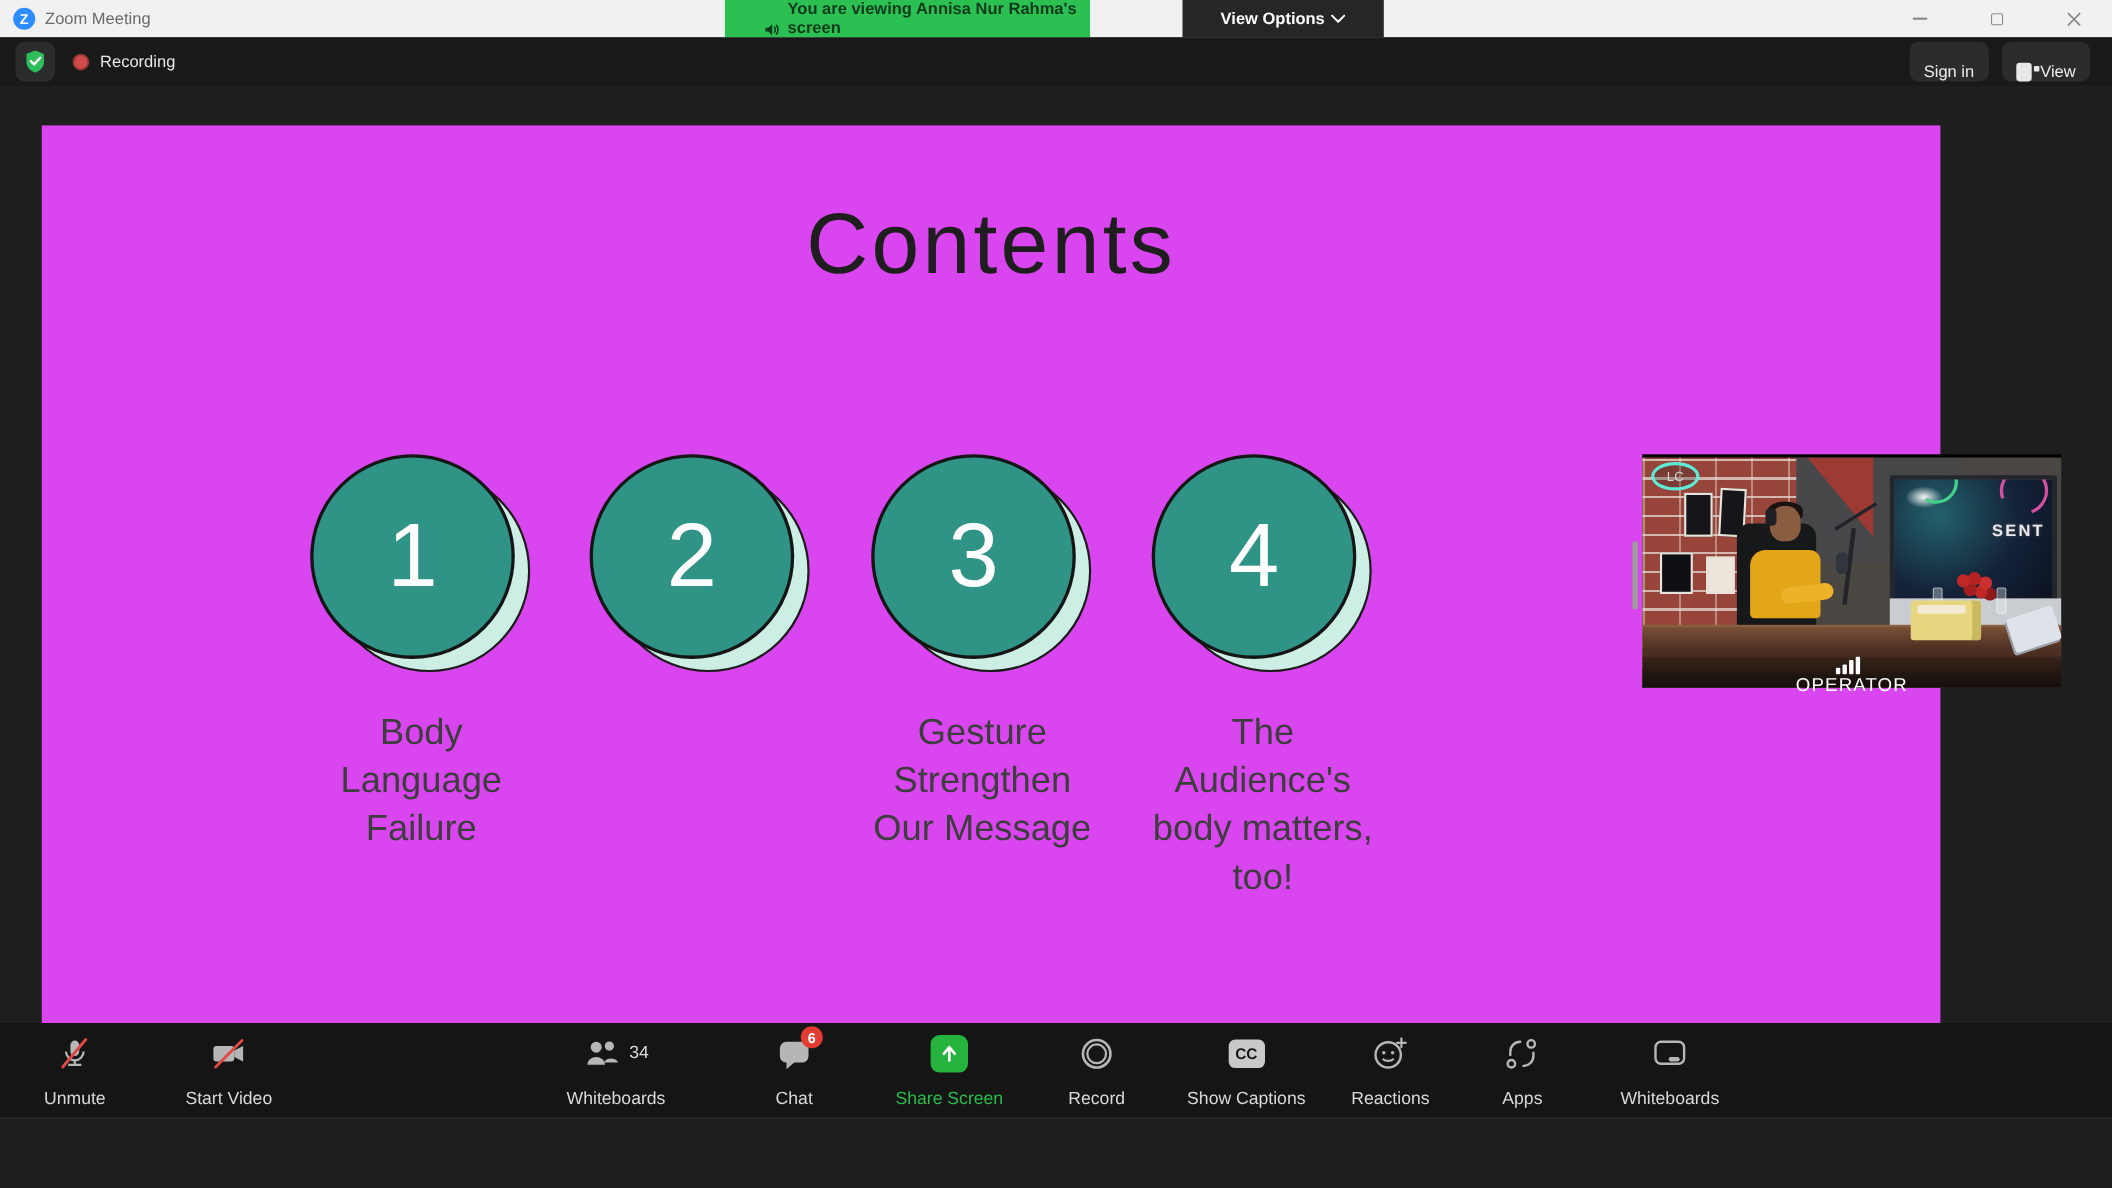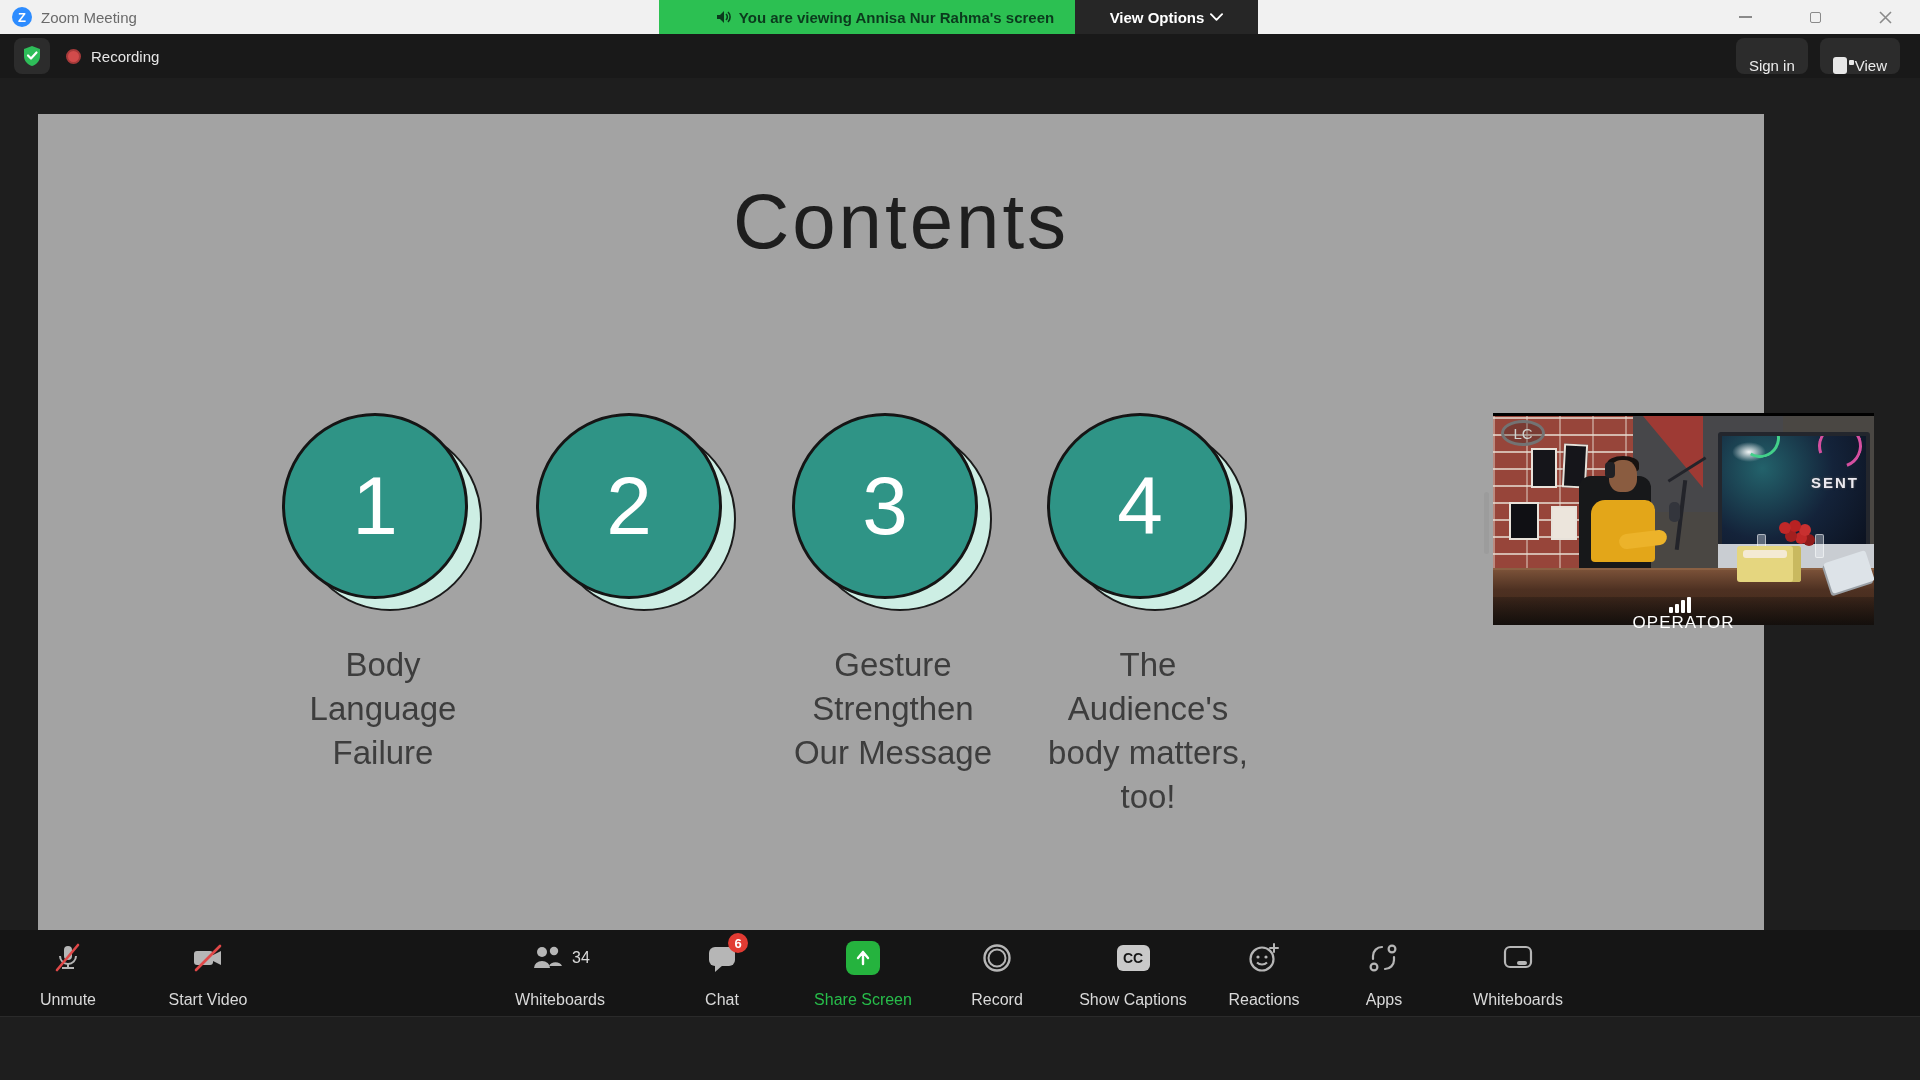--- a/index.html
+++ b/index.html
@@ -4,21 +4,21 @@
 <style>
   * { margin:0; padding:0; box-sizing:border-box; }
   html,body { width:1920px; height:1080px; background:#000; font-family:"Liberation Sans", sans-serif; }
   #screen { position:relative; width:1920px; height:1080px; overflow:hidden; background:#1e1e1e; }
 
   
   .titlebar { position:absolute; left:0; top:0; width:1920px; height:34px; background:#f1f1f1; }
   .tb-left { position:absolute; left:12px; top:0; height:34px; display:flex; align-items:center; gap:9px; }
   .zoom-logo { width:20px; height:20px; border-radius:50%; background:#2d8cff; color:#fff; font-size:13px; font-weight:bold; display:flex; align-items:center; justify-content:center; }
   .tb-title { font-size:15px; color:#6a6a6a; }
-  .share-banner { position:absolute; left:659px; top:0; width:416px; height:34px; background:#2cc052; display:flex; align-items:center; justify-content:center; gap:7px;padding-left:36px; }
+  .share-banner { position:absolute; left:659px; top:0; width:332px; height:34px; background:#2cc052; display:flex; align-items:flex-end; justify-content:center; gap:7px;padding-left:36px; }
   .share-banner span { font-size:15px; font-weight:bold; color:#0b3a1d; }
   .view-options { position:absolute; left:1075px; top:0; width:183px; height:34px; background:#262626; display:flex; align-items:center; justify-content:center; gap:6px; cursor:pointer; }
   .view-options span { color:#fff; font-size:15px; font-weight:bold; }
   .win-controls { position:absolute; right:0; top:0; height:34px; display:flex; }
   .win-btn { width:70px; height:34px; display:flex; align-items:center; justify-content:center; color:#7a7a7a; }
   .wb-min { width:13px; height:2px; background:#8a8a8a; }
   .wb-restore { position:relative; width:11px; height:11px; border:1.5px solid #8a8a8a; border-radius:2px; background:#f1f1f1; }
   .wb-restore::before { content:''; position:absolute; left:2px; top:-4px; width:11px; height:11px; border:1.5px solid #8a8a8a; border-radius:2px; z-index:-1; }
 
   
@@ -28,21 +28,21 @@
   .rec-group { display:flex; align-items:center; gap:10px; }
   .rec-dot { width:15px; height:15px; border-radius:50%; background:#d24b4b; border:2px solid #a63a3a; }
   .rec-label { color:#e6e6e6; font-size:15px; }
   .mb-right { position:absolute; right:20px; top:0; height:44px; display:flex; align-items:center; gap:12px; }
   .mb-btn { height:36px; background:#2c2c2c; border-radius:8px; display:flex; align-items:flex-end; justify-content:center; gap:8px; padding:0 13px; color:#ececec; font-size:15px; cursor:pointer; }
   .view-glyph { position:relative; width:14px; height:17px; background:#e8e8e8; border-radius:3px; }
   .view-glyph::after { content:''; position:absolute; right:-7px; top:3px; width:5px; height:5px; background:#e8e8e8; border-radius:1px; }
 
   
   .content { position:absolute; left:0; top:78px; width:1920px; height:852px; background:#1e1e1e; }
-  .slide { position:absolute; left:38px; top:36px; width:1726px; height:816px; background:#a3a3a3; color:#3d3d3d; }
+  .slide { position:absolute; left:38px; top:36px; width:1726px; height:816px; background:#d946ef; color:#3d3d3d; }
   .slide-title { position:absolute; top:62px; left:0; width:100%; text-align:center; font-size:78px; letter-spacing:3px; color:#1e1e1e; }
   .citem { position:absolute; top:299px; width:260px; text-align:center; }
   .cwrap { position:relative; width:202px; height:202px; margin:0 auto; }
   .cshadow { position:absolute; left:16px; top:14px; width:184px; height:184px; border-radius:50%; background:#cdeee4; border:2px solid #1b1b1b; }
   .ccircle { position:absolute; left:0; top:0; width:186px; height:186px; border-radius:50%; background:#2f9486; border:3px solid #151515; display:flex; align-items:center; justify-content:center; color:#fff; font-size:82px; font-weight:300; }
   .clabel { margin-top:28px; font-size:33px; line-height:44px; color:#3d3d3d; white-space:pre-line; }
   .slide-footer { position:absolute; left:0; top:878px; width:100%; height:18px; display:flex; align-items:center; justify-content:center; font-size:15px; color:#2b2b2b; }
   .fline { height:2px; background:#2b2b2b; }
   .slide-footer > * { margin:0 12px; flex:0 0 auto; }
 
@@ -56,21 +56,21 @@
     background-color:#97453a;
     background-image:
       repeating-linear-gradient(0deg, rgba(232,222,211,.75) 0 2px, transparent 2px 17px),
       repeating-linear-gradient(90deg, rgba(232,222,211,.45) 0 2px, transparent 2px 33px);
   }
   .poster { position:absolute; background:#15151a; border:2px solid #e8e2da; }
   .poster.p1 { left:38px; top:32px; width:26px; height:40px; }
   .poster.p2 { left:70px; top:28px; width:24px; height:44px; transform:rotate(3deg); }
   .poster.p3 { left:16px; top:86px; width:30px; height:38px; background:#101014; }
   .poster.p4 { left:58px; top:90px; width:26px; height:34px; background:#ece5dc; }
-  .sign-lc { position:absolute; left:8px; top:4px; width:44px; height:26px; border-radius:50%; border:3px solid #737373; color:#cfd2cf; font-size:15px; display:flex; align-items:center; justify-content:center; background:rgba(30,30,30,.25); }
+  .sign-lc { position:absolute; left:8px; top:4px; width:44px; height:26px; border-radius:50%; border:3px solid #5eead4; color:#cfd2cf; font-size:12px; display:flex; align-items:center; justify-content:center; background:rgba(30,30,30,.25); }
   .graywall { position:absolute; left:140px; top:0; width:150px; height:96px; background:#47474a; }
   .redpanel { position:absolute; left:150px; top:0; width:0; height:0; border-left:60px solid transparent; border-top:72px solid #9e3a34; }
   .tv { position:absolute; left:225px; top:16px; width:152px; height:116px; background:radial-gradient(circle at 28% 30%, #23626b 0%, #14233a 55%, #0c1220 100%); border:4px solid #23262d; border-radius:3px; overflow:hidden; }
   .tv .flare { position:absolute; left:10px; top:6px; width:34px; height:20px; background:radial-gradient(ellipse, rgba(255,255,255,.95), rgba(255,255,255,0) 70%); }
   .tv .neon1 { position:absolute; left:96px; top:-12px; width:44px; height:44px; border-radius:50%; border:3px solid #d44fa0; border-bottom-color:transparent; transform:rotate(25deg); }
   .tv .neon2 { position:absolute; left:18px; top:-18px; width:40px; height:40px; border-radius:50%; border:3px solid #43d08a; border-left-color:transparent; transform:rotate(-15deg); }
   .tv .sent { position:absolute; right:7px; top:38px; font-size:15px; font-weight:bold; letter-spacing:2px; color:#eceaf0; text-shadow:0 0 3px #555; }
   .counter { position:absolute; left:225px; top:128px; width:156px; height:30px; background:#c9cdd2; }
   .chair { position:absolute; left:86px; top:60px; width:72px; height:112px; background:#17181a; border-radius:12px; }
   .head { position:absolute; left:116px; top:44px; width:28px; height:32px; background:#8a5c40; border-radius:45% 45% 40% 40%; }

